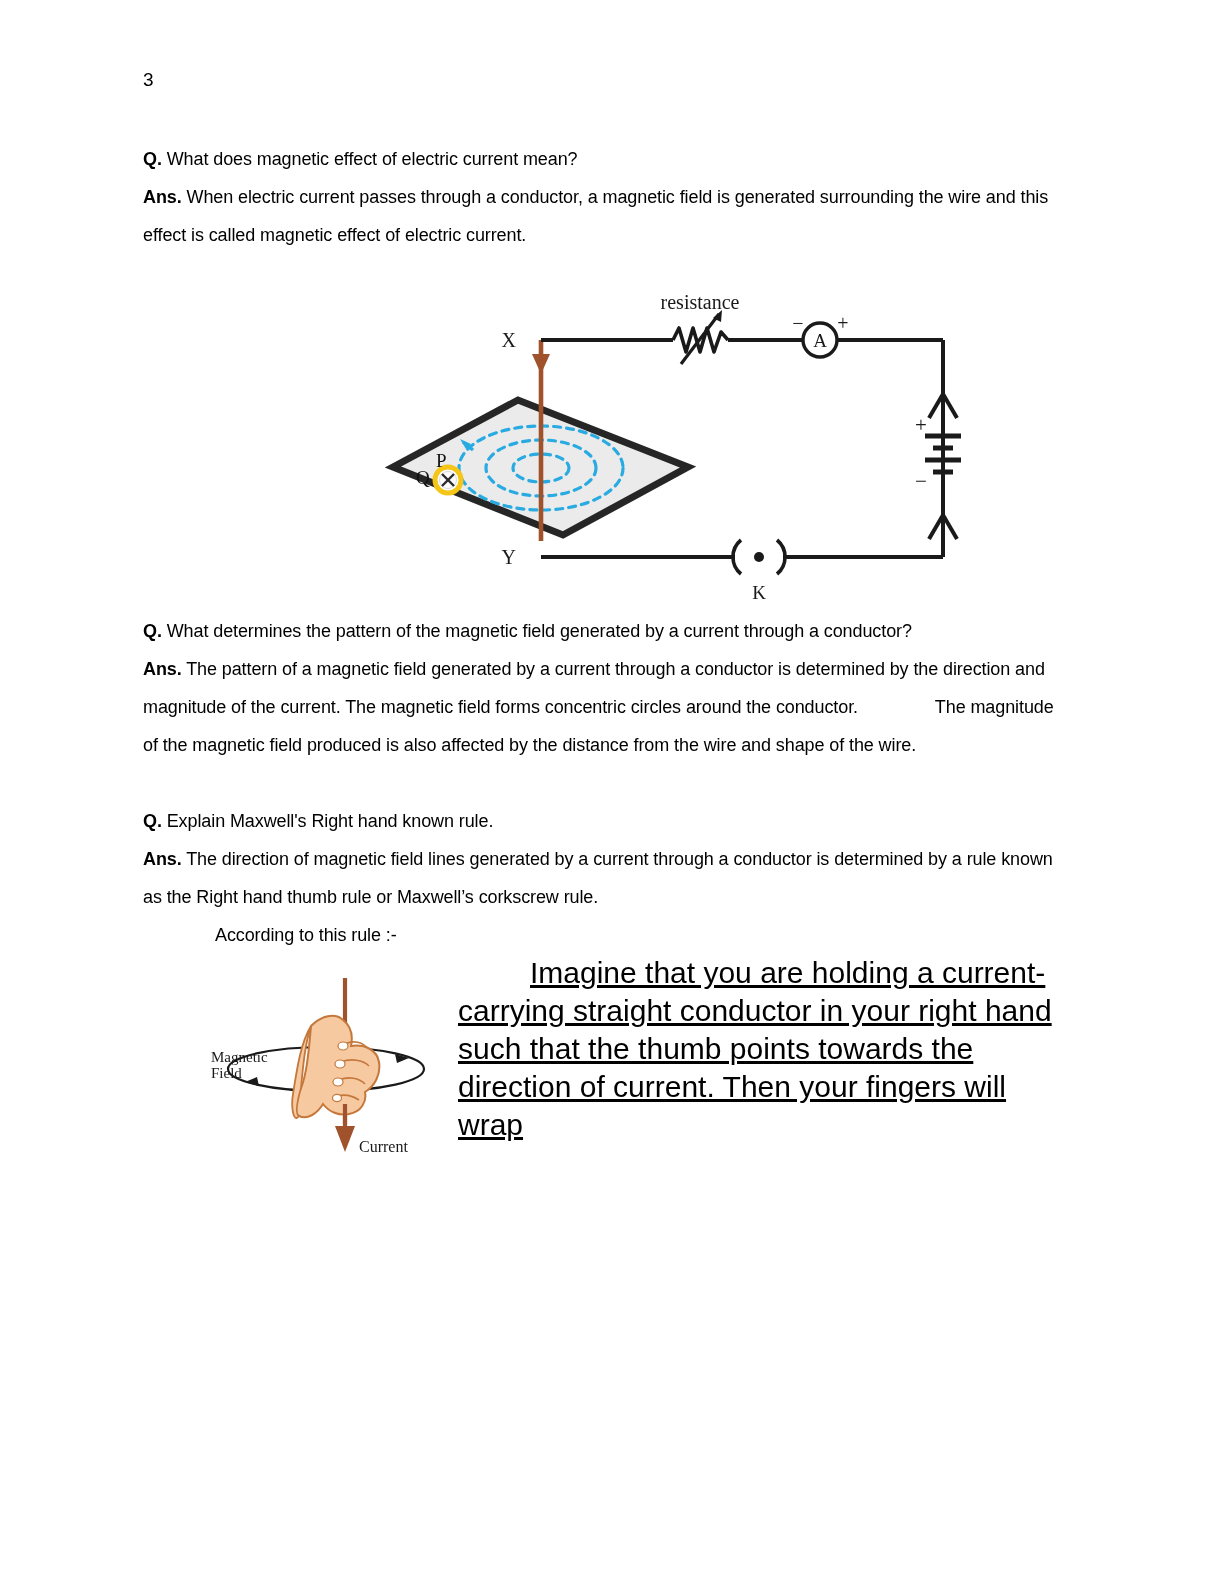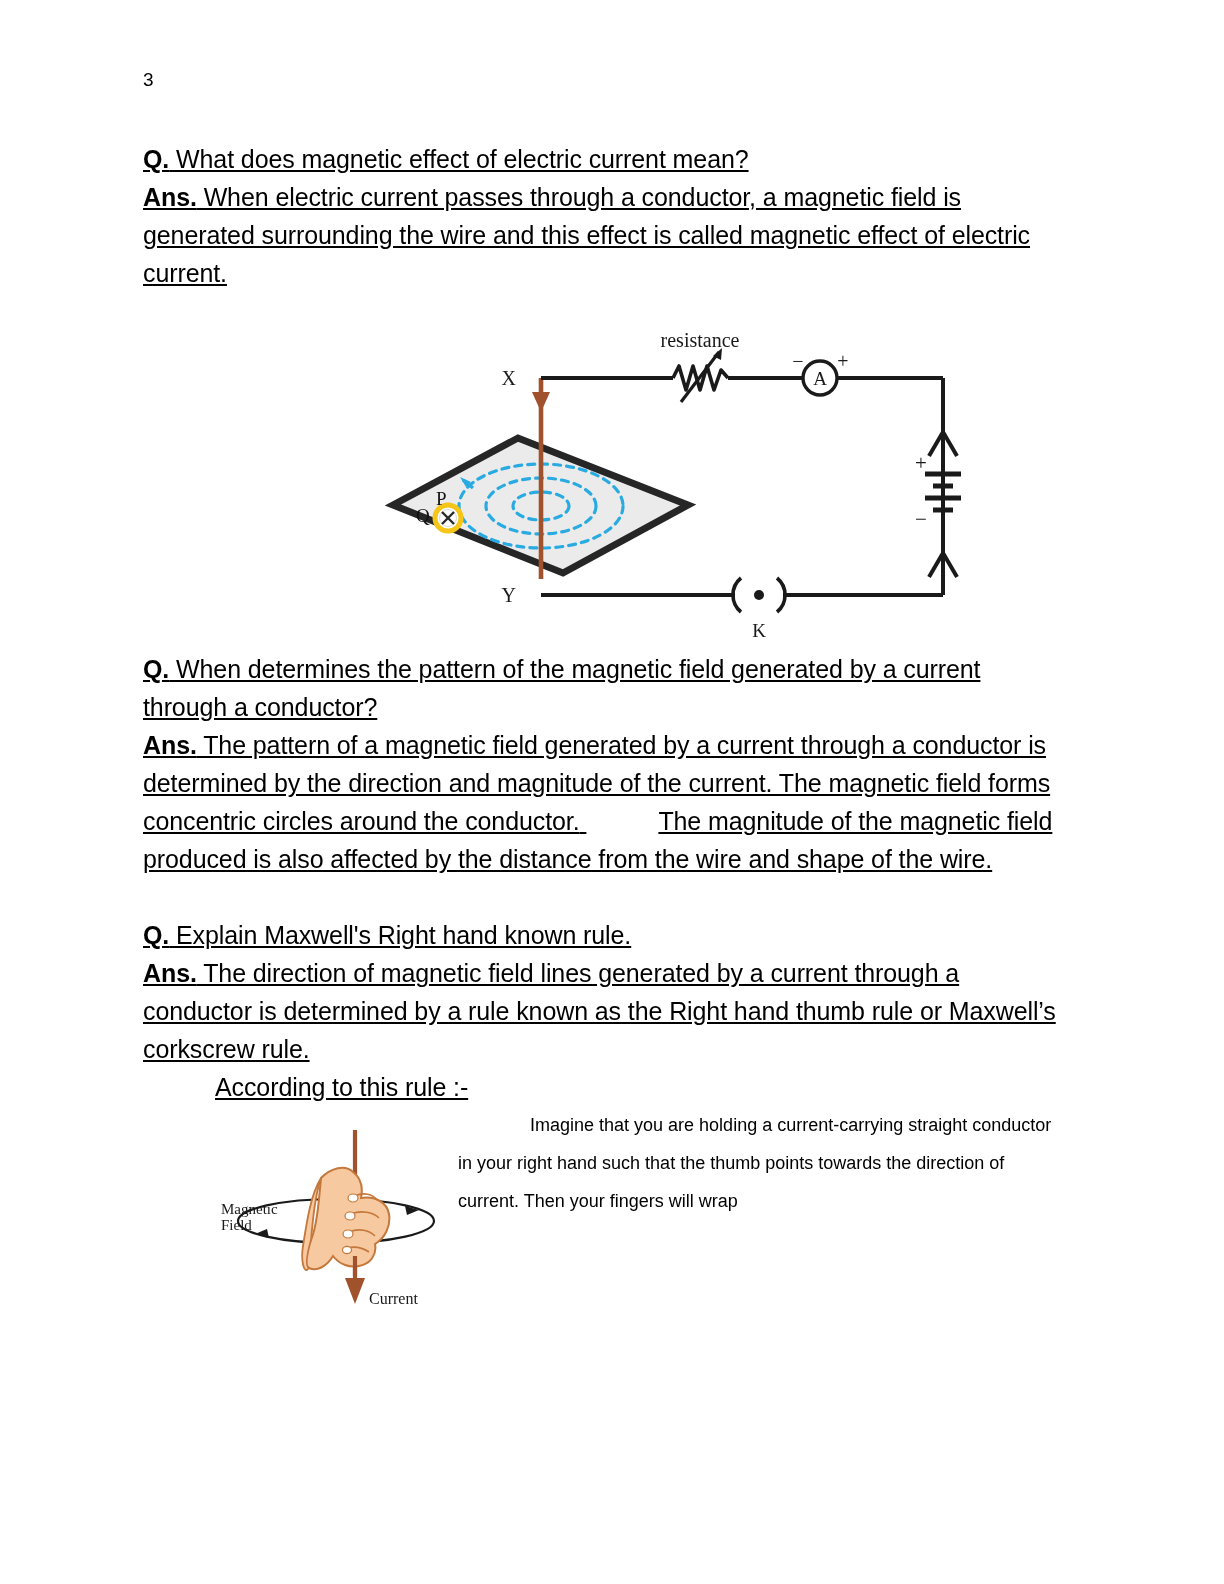--- a/index.html
+++ b/index.html
@@ -27,26 +27,25 @@
     line-height: 1;
     color: #000;
   }
   .content {
     position: absolute;
     left: 143px;
     top: 140px;
     width: 925px;
   }
   .para {
-    font-size: 25px;
+    font-size: 18px;
     line-height: 38px;
     margin: 0 0 0 0;
     text-align: left;
     letter-spacing: -0.1px;
-    text-decoration: underline;
   }
   .para b { font-weight: bold; }
   .gap-sm { height: 38px; }
   .indent { display: inline-block; width: 72px; }
 
   
   .figure-circuit {
     position: relative;
     width: 925px;
     height: 320px;
@@ -55,32 +54,33 @@
   .figure-circuit svg { display: block; }
 
   
   .rule-block {
     position: relative;
     width: 925px;
     min-height: 210px;
   }
   .hand-fig {
     position: absolute;
-    left: 60px;
+    left: 50px;
     top: 20px;
     width: 270px;
     height: 190px;
   }
   .rule-text {
     position: absolute;
     left: 315px;
     top: 0px;
     width: 610px;
-    font-size: 18px;
+    font-size: 30px;
     line-height: 38px;
+    text-decoration: underline;
   }
   .serif { font-family: "Liberation Serif", serif; }
 </style>
 </head>
 <body>
 
 <div class="page">
 
   <div class="page-number">3</div>
 
@@ -160,21 +160,21 @@
           <circle cx="616" cy="265" r="5" fill="#1A1A1A"></circle>
           <text x="616" y="307" text-anchor="middle" class="serif" font-size="19" fill="#1A1A1A">K</text>
         </g>
 
         <text x="373" y="55" text-anchor="end" class="serif" font-size="20" fill="#1A1A1A">X</text>
         <text x="373" y="272" text-anchor="end" class="serif" font-size="20" fill="#1A1A1A">Y</text>
       </svg>
     </div>
 
     <p class="para">
-      <b>Q.</b><span> When determines the pattern of the magnetic field generated by a current through a conductor?</span><br>
+      <b>Q.</b><span> What determines the pattern of the magnetic field generated by a current through a conductor?</span><br>
       <b>Ans.</b><span> The pattern of a magnetic field generated by a current through a conductor is determined by the direction and magnitude of the current. The magnetic field forms concentric circles around the conductor.</span>
       <span class="indent"></span><span>The magnitude of the magnetic field produced is also affected by the distance from the wire and shape of the wire.</span>
     </p>
 
     <div class="gap-sm"></div>
 
     <p class="para">
       <b>Q.</b><span> Explain Maxwell's Right hand known rule.</span><br>
       <b>Ans.</b><span> The direction of magnetic field lines generated by a  current through a conductor is determined by a rule known as the Right hand thumb rule or Maxwell’s corkscrew rule.</span><br>
       <span class="indent"></span><span>According to this rule :-</span>

